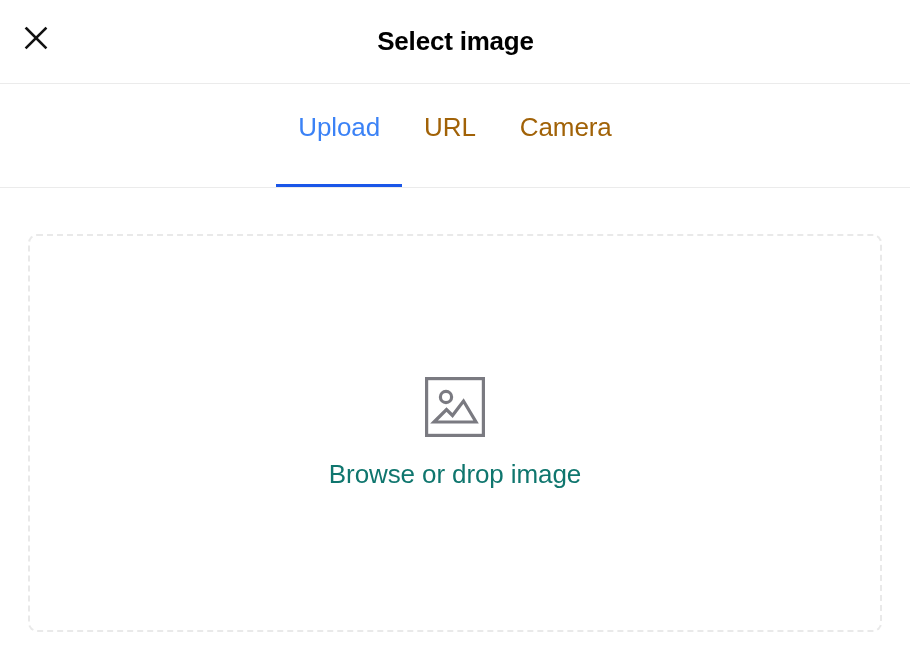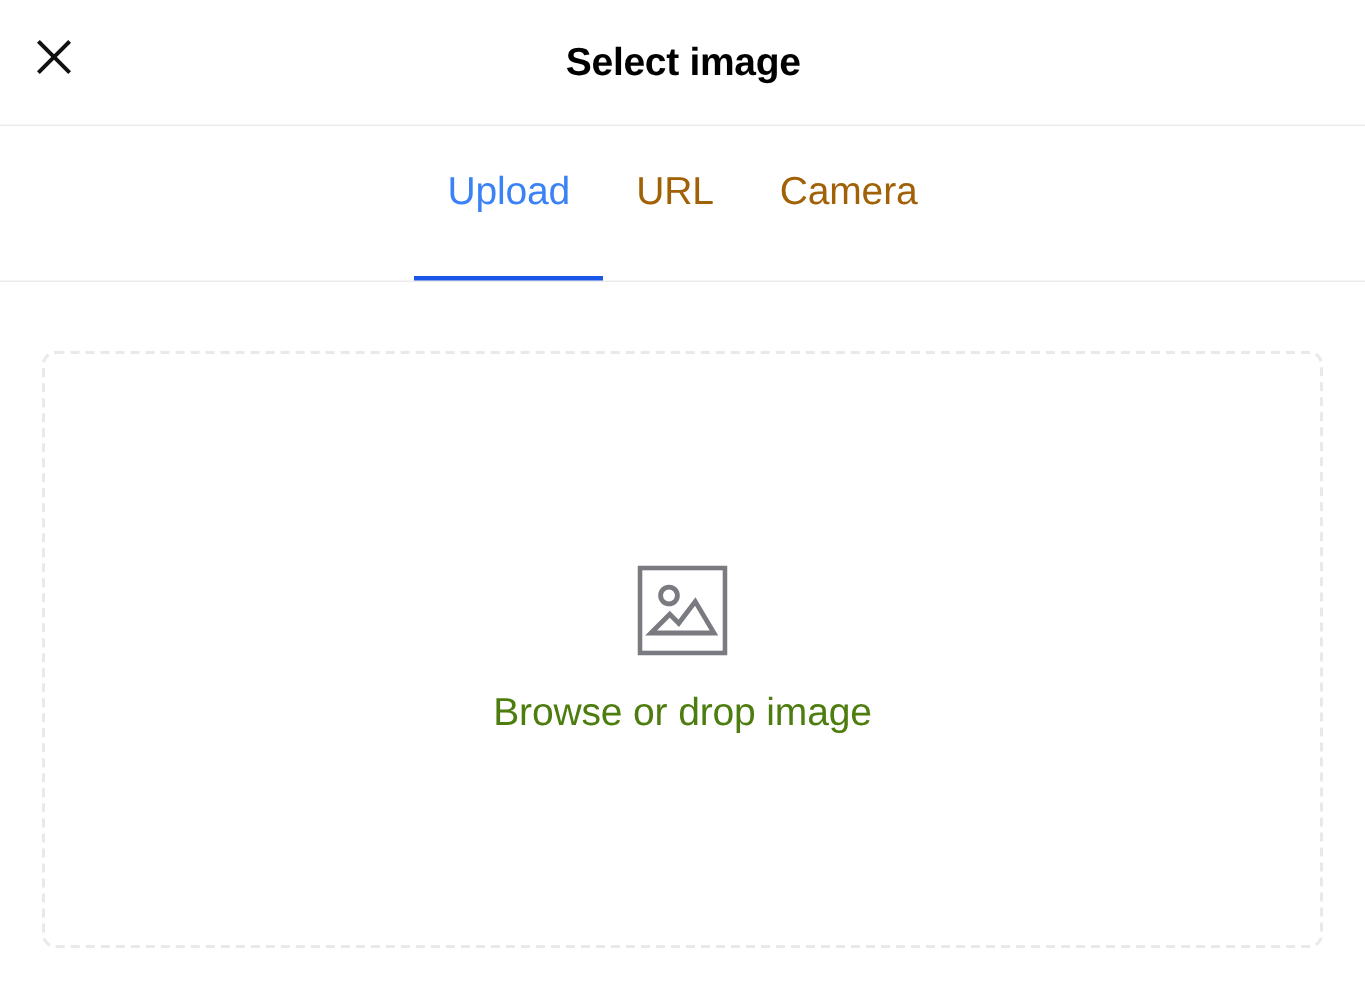--- a/index.html
+++ b/index.html
@@ -130,21 +130,21 @@
     background: #ffffff;
   }
   .placeholder-icon {
     width: 60px;
     height: 60px;
     display: block;
   }
   .dropzone-label {
     margin-top: 22px;
     font-size: 26px;
-    color: #4d7c0f;
+    color: #0f766e;
     letter-spacing: -0.1px;
     text-align: center;
   }
 </style>
 </head>
 <body>
 
 <div class="dialog">
 
   <div class="header">

